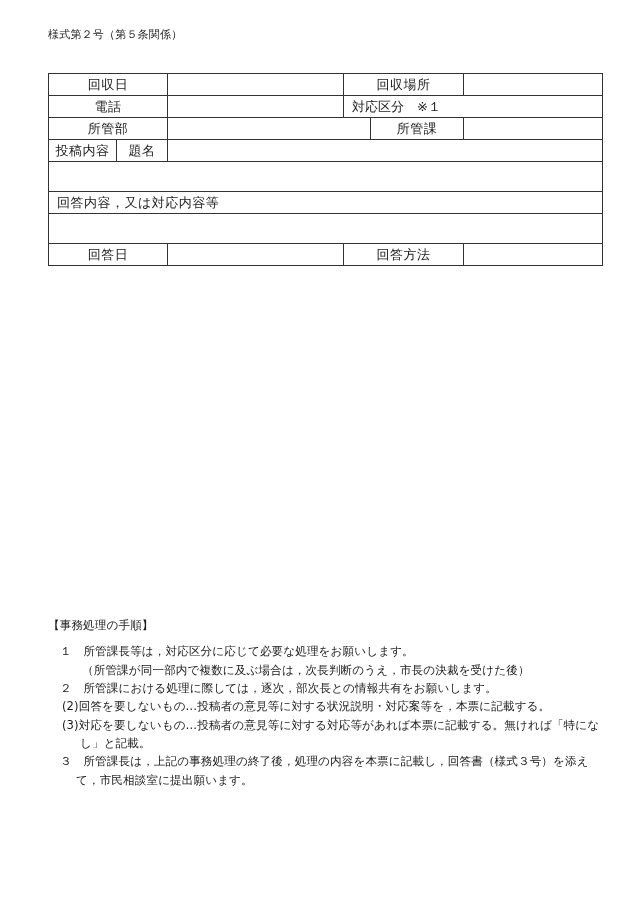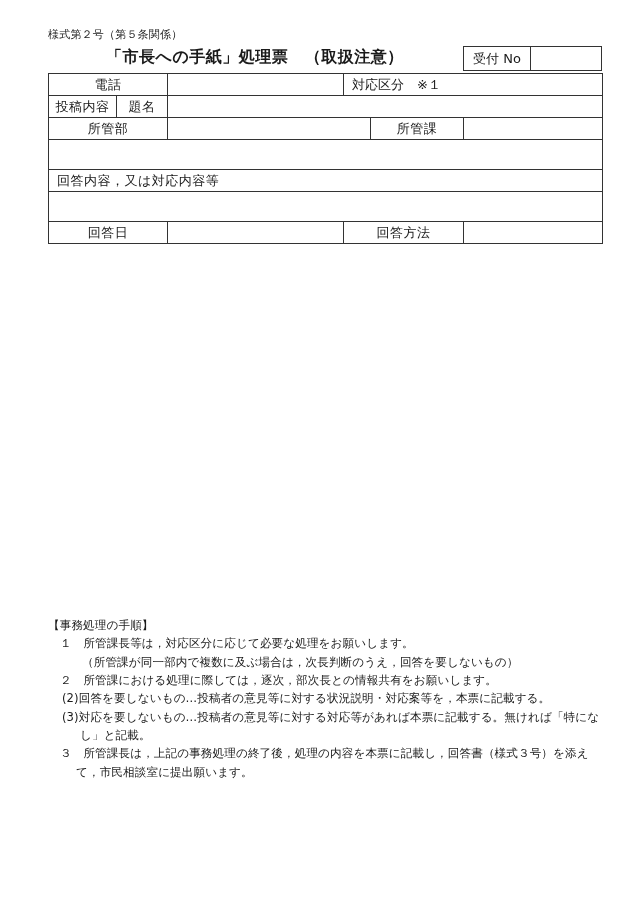--- a/index.html
+++ b/index.html
@@ -138,21 +138,21 @@
     position: absolute;
     left: 40px;
     top: 616px;
     width: 560px;
     font-size: 11.6px;
     line-height: 1.58;
     letter-spacing: 0.1px;
   }
   .ins-title {
     white-space: nowrap;
-    margin-bottom: 0px;
+    margin-bottom: 8px;
   }
   .ins-line {
     white-space: normal;
   }
   .ind-num {
     padding-left: 12px;
     text-indent: 0;
   }
   .ind-sub {
     padding-left: 34px;
@@ -171,78 +171,77 @@
     text-indent: -16px;
   }
 </style>
 </head>
 <body>
 
 <div class="page">
 
   <div class="form-no">様式第２号（第５条関係）</div>
 
-  <div class="title-row">
-    <div class="doc-title">「市長への手紙」処理票　（取扱注意）</div>
-    <div class="receipt-box">
-      <div class="receipt-label">受付 No</div>
-      <div class="receipt-value"></div>
-    </div>
-  </div>
 
   <table class="form-table">
     <colgroup>
       <col style="width:68px">
       <col style="width:51px">
       <col style="width:100px">
       <col style="width:44px">
       <col style="width:32px">
       <col style="width:27px">
       <col style="width:93px">
       <col style="width:139px">
     </colgroup>
     <tbody>
       <tr>
+        <td class="lbl" colspan="2">回収日</td>
+        <td class="val" colspan="3"></td>
+        <td class="lbl" colspan="2">回収場所</td>
+        <td class="val"></td>
+      </tr>
+      <tr>
         <td class="lbl" colspan="2">電話</td>
         <td class="val" colspan="3"></td>
         <td class="lbl-left" colspan="3">対応区分　※１</td>
         <td class="val"></td>
       </tr>
       <tr>
+        <td class="lbl" colspan="2">所管部</td>
+        <td class="val" colspan="4"></td>
+        <td class="lbl">所管課</td>
+        <td class="val"></td>
+      </tr>
+      <tr>
         <td class="lbl">投稿内容</td>
         <td class="lbl">題名</td>
         <td class="val" colspan="6"></td>
       </tr>
       <tr>
-        <td class="lbl" colspan="2">所管部</td>
-        <td class="val" colspan="4"></td>
-        <td class="lbl">所管課</td>
-        <td class="val"></td>
-      </tr>
-      <tr>
         <td class="blankcell" colspan="8"></td>
       </tr>
       <tr>
         <td class="section-head" colspan="8">回答内容，又は対応内容等</td>
       </tr>
       <tr>
         <td class="blankcell-b" colspan="8"></td>
       </tr>
       <tr>
         <td class="lbl" colspan="2">回答日</td>
         <td class="val" colspan="3"></td>
         <td class="lbl" colspan="2">回答方法</td>
         <td class="val"></td>
       </tr>
     </tbody>
   </table>
 
   <div class="instructions">
     <div class="ins-title">【事務処理の手順】</div>
     <div class="ins-line ind-num">１　所管課長等は，対応区分に応じて必要な処理をお願いします。</div>
-    <div class="ins-line ind-sub">（所管課が同一部内で複数に及ぶ場合は，次長判断のうえ，回答を要しないもの）</div>
+    <div class="ins-line ind-sub">（所管課が同一部内で複数に及ぶ場合は，次長判断のうえ，市長の決裁を受けた後）</div>
     <div class="ins-line ind-num">２　所管課における処理に際しては，逐次，部次長との情報共有をお願いします。</div>
     <div class="ins-line ind-item">(2)回答を要しないもの…投稿者の意見等に対する状況説明・対応案等を，本票に記載する。</div>
     <div class="ins-line ind-item">(3)対応を要しないもの…投稿者の意見等に対する対応等があれば本票に記載する。無ければ「特になし」と記載。</div>
     <div class="ins-line ind-num2">３　所管課長は，上記の事務処理の終了後，処理の内容を本票に記載し，回答書（様式３号）を添えて，市民相談室に提出願います。</div>
   </div>
 
 </div>
 
 </body></html>

